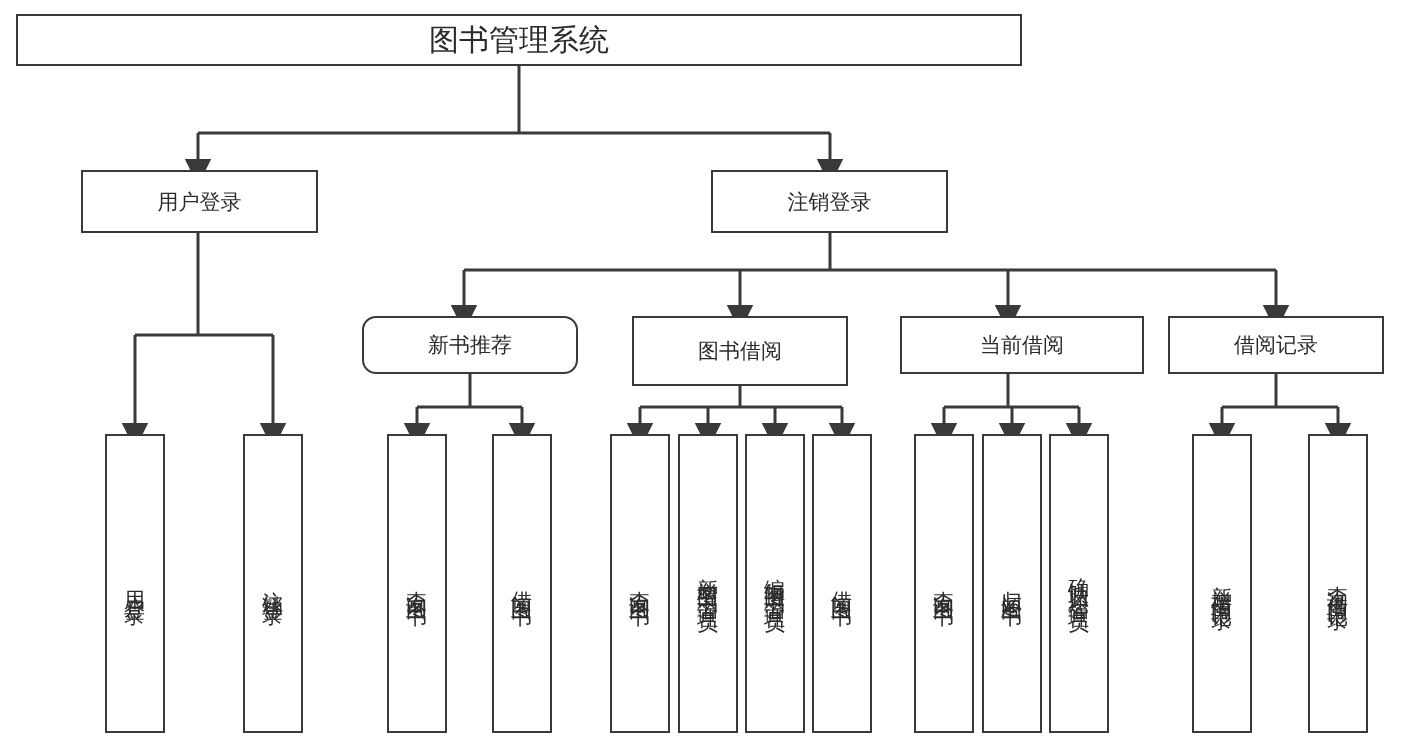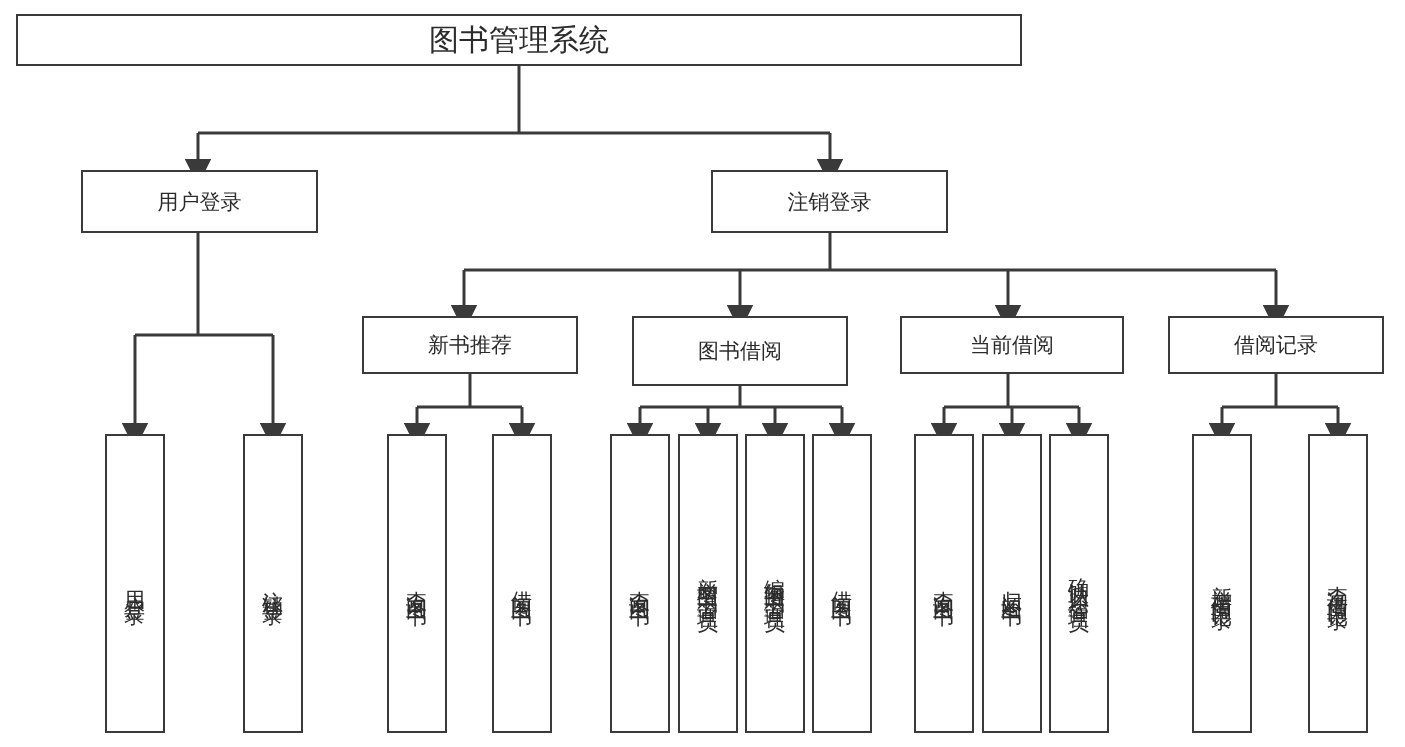--- a/index.html
+++ b/index.html
@@ -135,27 +135,27 @@
     <span class="label">图书管理系统</span>
   </div>
 
   <div class="node horiz" style="left:81px; top:170px; width:237px; height:63px;">
     <span class="label">用户登录</span>
   </div>
   <div class="node horiz" style="left:711px; top:170px; width:237px; height:63px;">
     <span class="label">注销登录</span>
   </div>
 
-  <div class="node horiz" style="left:362px; top:316px; width:216px; height:58px;">
+  <div class="node horiz" style="left:362px; top:316px; width:216px; height:58px;border-radius:14px;">
     <span class="label">新书推荐</span>
   </div>
   <div class="node horiz" style="left:632px; top:316px; width:216px; height:70px;">
     <span class="label">图书借阅</span>
   </div>
-  <div class="node horiz" style="left:900px; top:316px; width:224px; height:58px;">
+  <div class="node horiz" style="left:900px; top:316px; width:244px; height:58px;">
     <span class="label">当前借阅</span>
   </div>
   <div class="node horiz" style="left:1168px; top:316px; width:216px; height:58px;justify-content:center;">
     <span class="label">借阅记录</span>
   </div>
 
   <div class="node vert" style="left:105px; top:434px; width:60px; height:299px;">
     <span class="label">用户登录</span>
   </div>
   <div class="node vert" style="left:243px; top:434px; width:60px; height:299px;">

